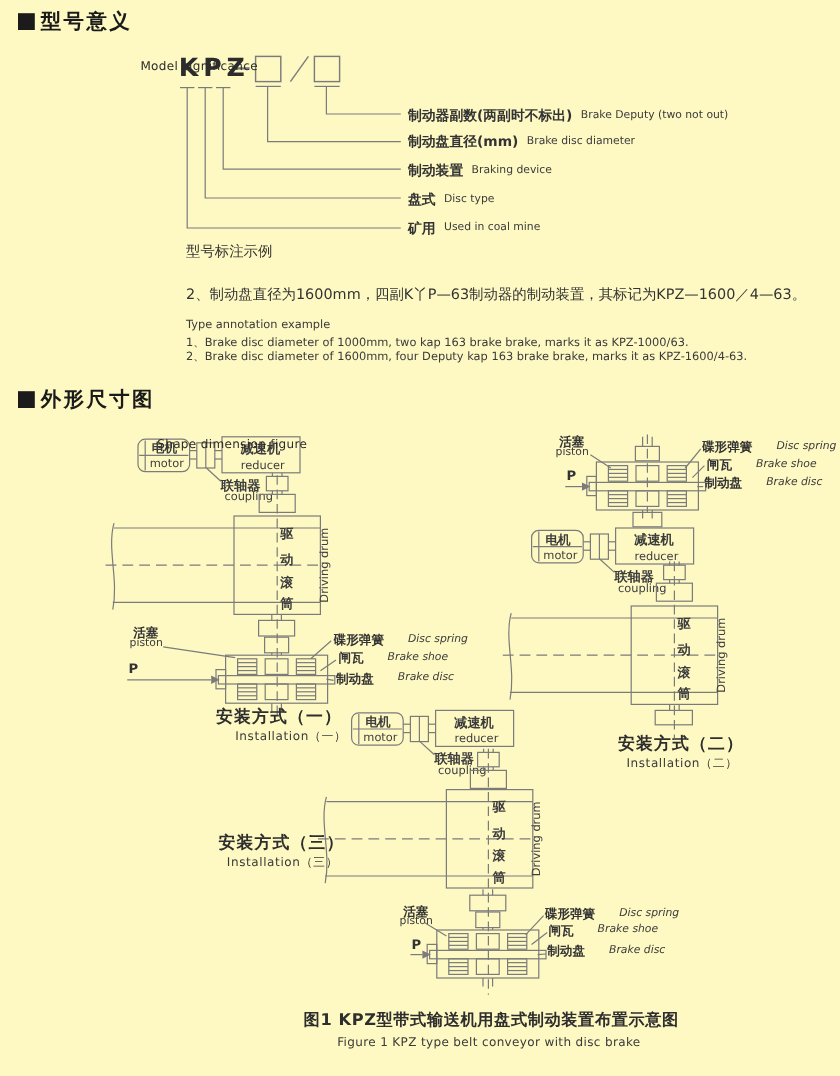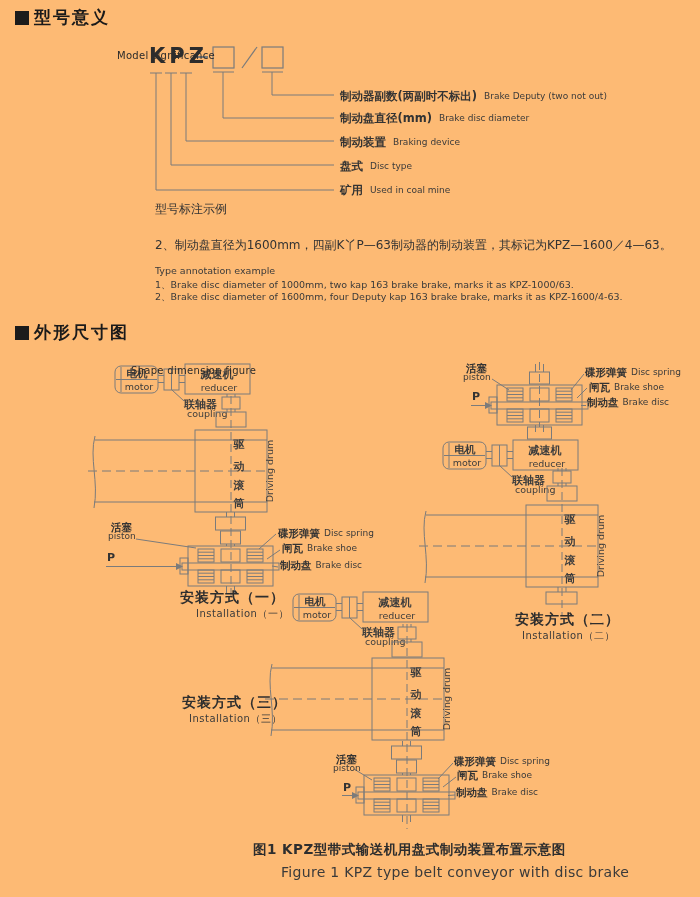--- a/index.html
+++ b/index.html
@@ -1,40 +1,40 @@
 <!DOCTYPE html>
 <html><head>
 <meta charset="utf-8">
 <style>
   html,body { margin:0; padding:0; background:#ffffff; }
   .page {
     position:relative; width:700px; height:897px; margin:0 auto;
-    background:#fdba74; overflow:hidden;
+    background:#fef9c3; overflow:hidden;
     font-family:"DejaVu Sans","Liberation Sans",sans-serif;
     color:#3d3d3d;
   }
   .abs { position:absolute; white-space:nowrap; }
   .sq { width:14px; height:14px; background:#1b1b1b; }
   .h-zh { font-size:17px; font-weight:bold; letter-spacing:2px; color:#1a1a1a; }
   .h-en { font-size:10px; color:#2a2a2a; letter-spacing:0.3px;margin-top:36px; }
   .kpz  { font-size:21px; font-weight:bold; letter-spacing:4px; color:#2c2c2c; }
   .lblrow { display:flex; align-items:flex-start; }
   .lbl-zh { font-size:11.5px; font-weight:bold; color:#333; }
   .lbl-en { font-size:9px; margin-left:7px; margin-top:2px; color:#3a3a3a; }
   .ex-zh { font-size:12px; font-weight:normal; color:#333; }
   .ex-en { font-size:9.5px; color:#3a3a3a; }
   .cap-zh { font-size:14px; font-weight:bold; letter-spacing:1px; color:#2e2e2e; }
   .cap-en { font-size:10px; color:#3a3a3a; letter-spacing:0.5px; }
   .pl-zh { font-size:10.5px; font-weight:bold; color:#333; }
   .pl-en { font-size:9px; color:#3a3a3a;text-align:center; }
   .prow { display:flex; align-items:flex-start; }
-  .prow .pl-en { margin-left:4px; margin-top:1px; }
+  .prow .pl-en { margin-left:20px; margin-top:1px;font-style:italic; }
   .pmark { font-size:11px; font-weight:bold; color:#333; }
   .fig-zh { font-size:13.5px; font-weight:bold; letter-spacing:0.5px; color:#2e2e2e; }
-  .fig-en { font-size:14px; color:#3a3a3a; letter-spacing:0.3px; }
+  .fig-en { font-size:10px; color:#3a3a3a; letter-spacing:0.3px; }
   svg.art { position:absolute; left:0; top:0; }
   svg text { font-family:"DejaVu Sans","Liberation Sans",sans-serif; }
 </style>
 </head>
 <body>
 
 <div class="page">
 
   <svg class="art" width="700" height="897" viewBox="0 0 700 897">
     <defs>

